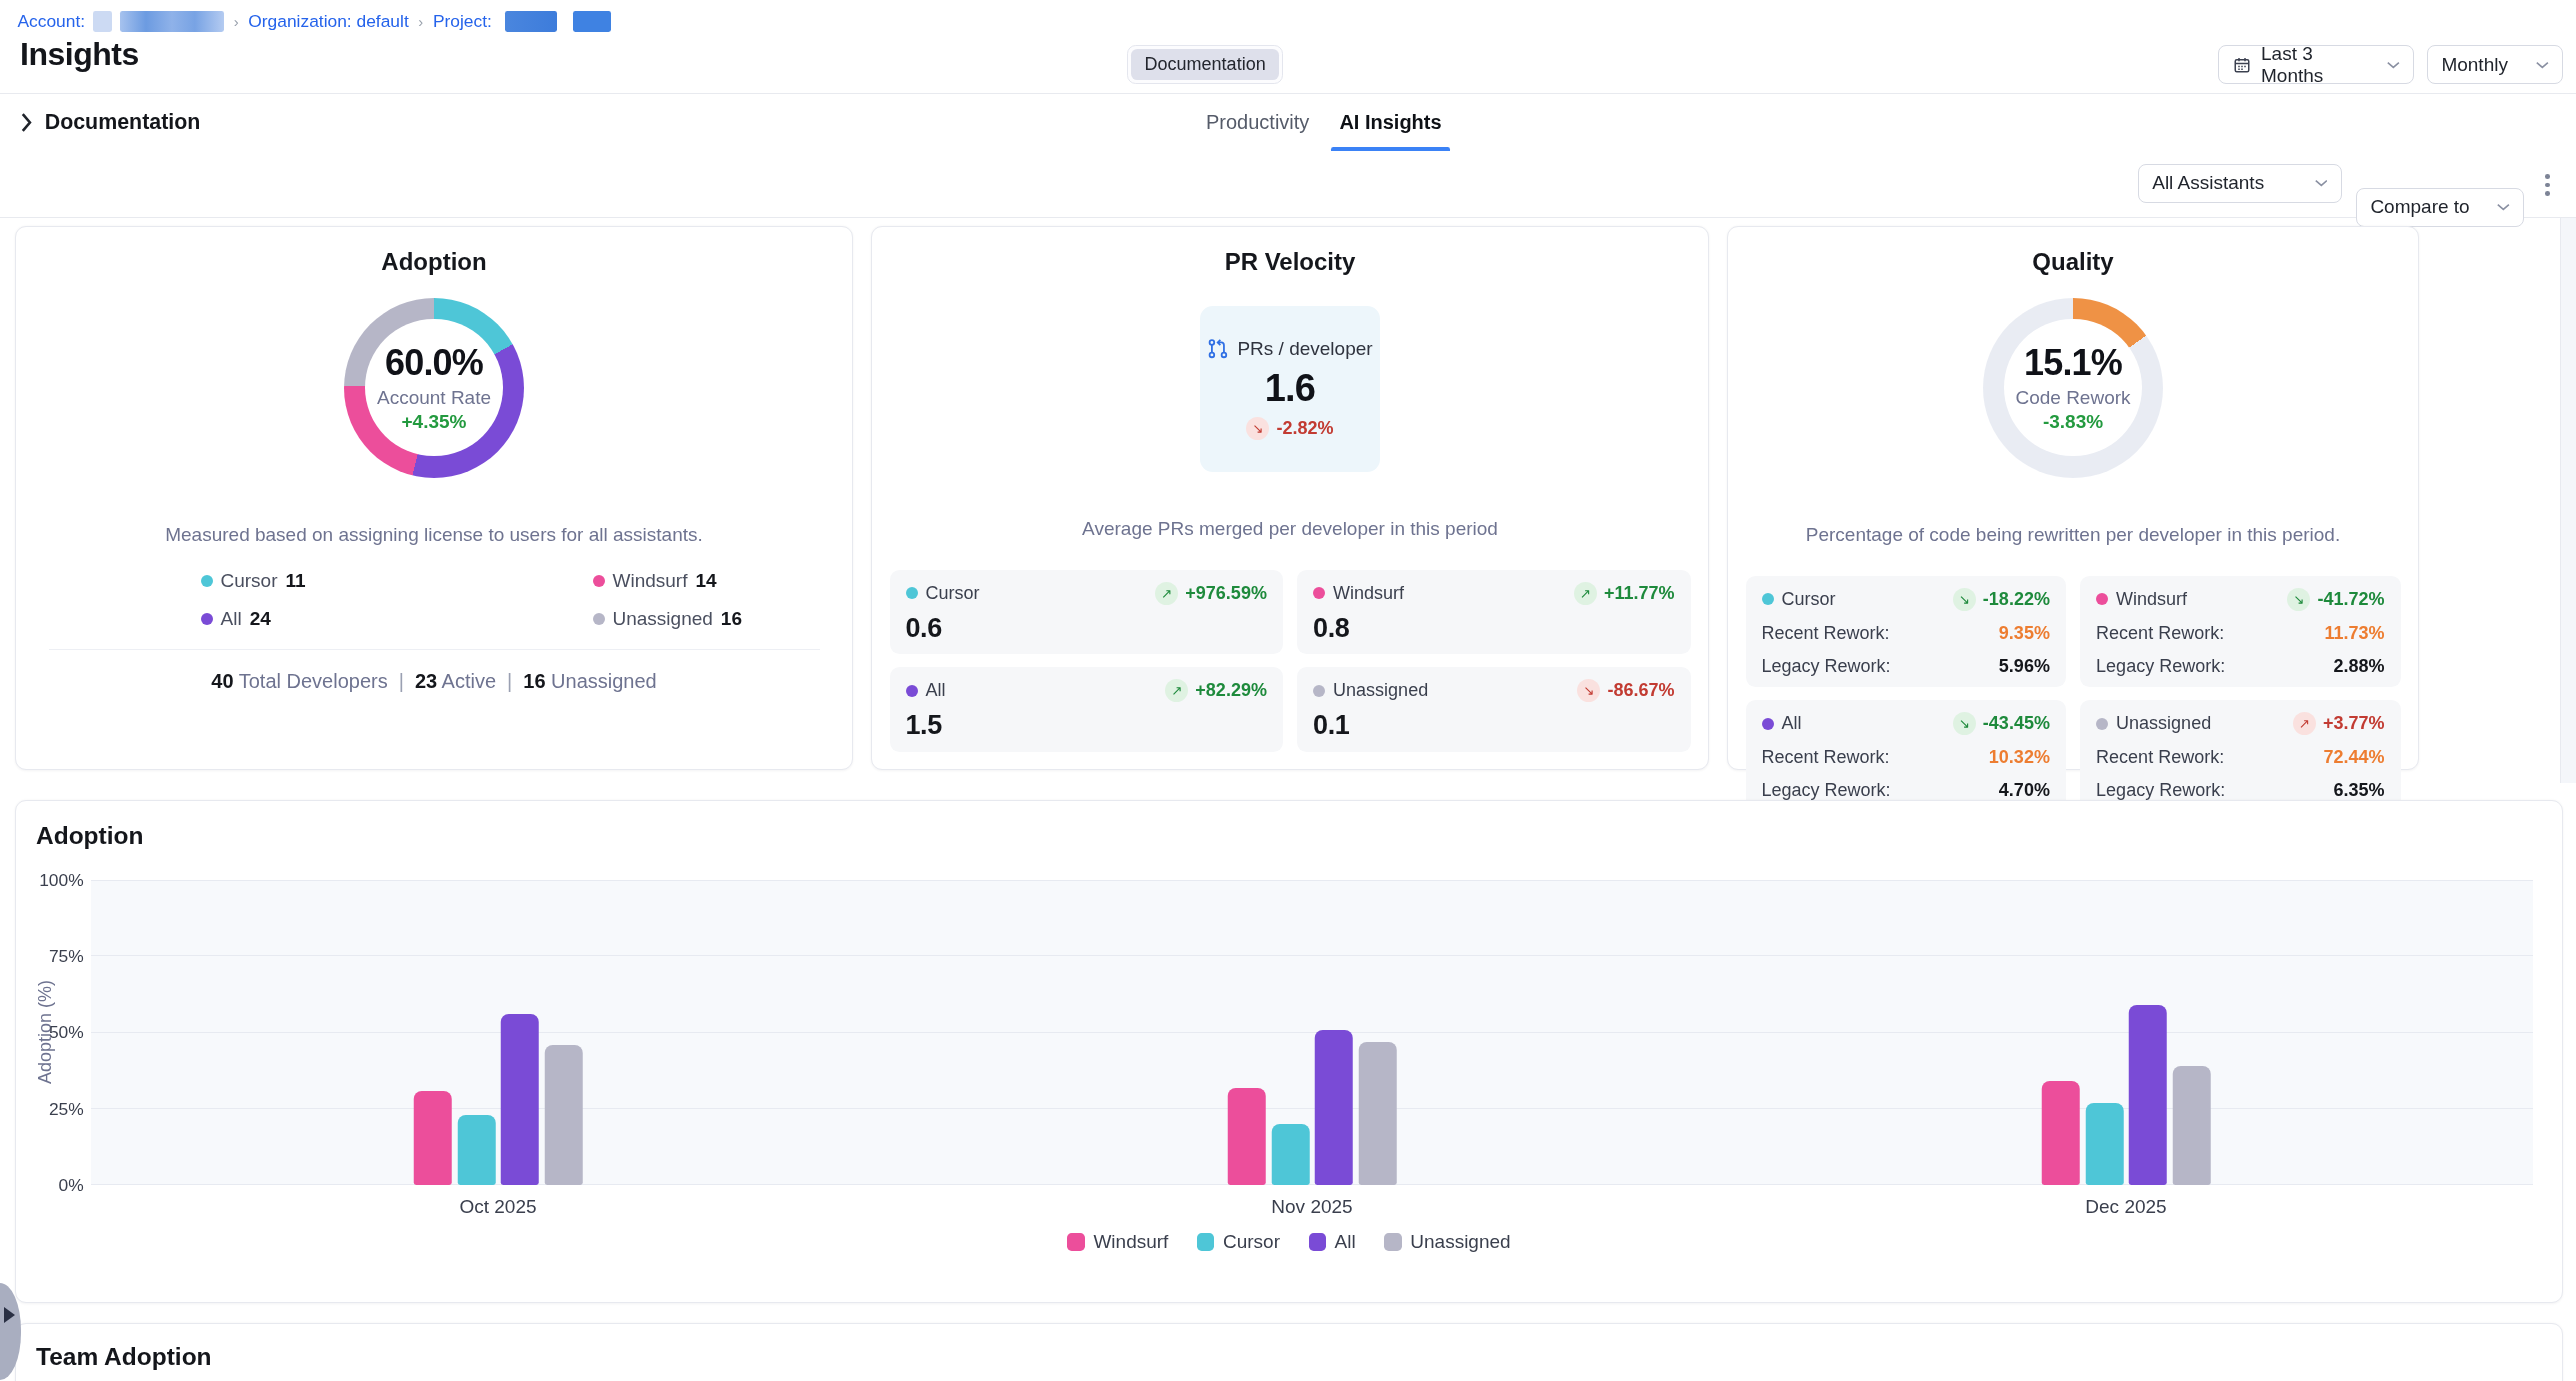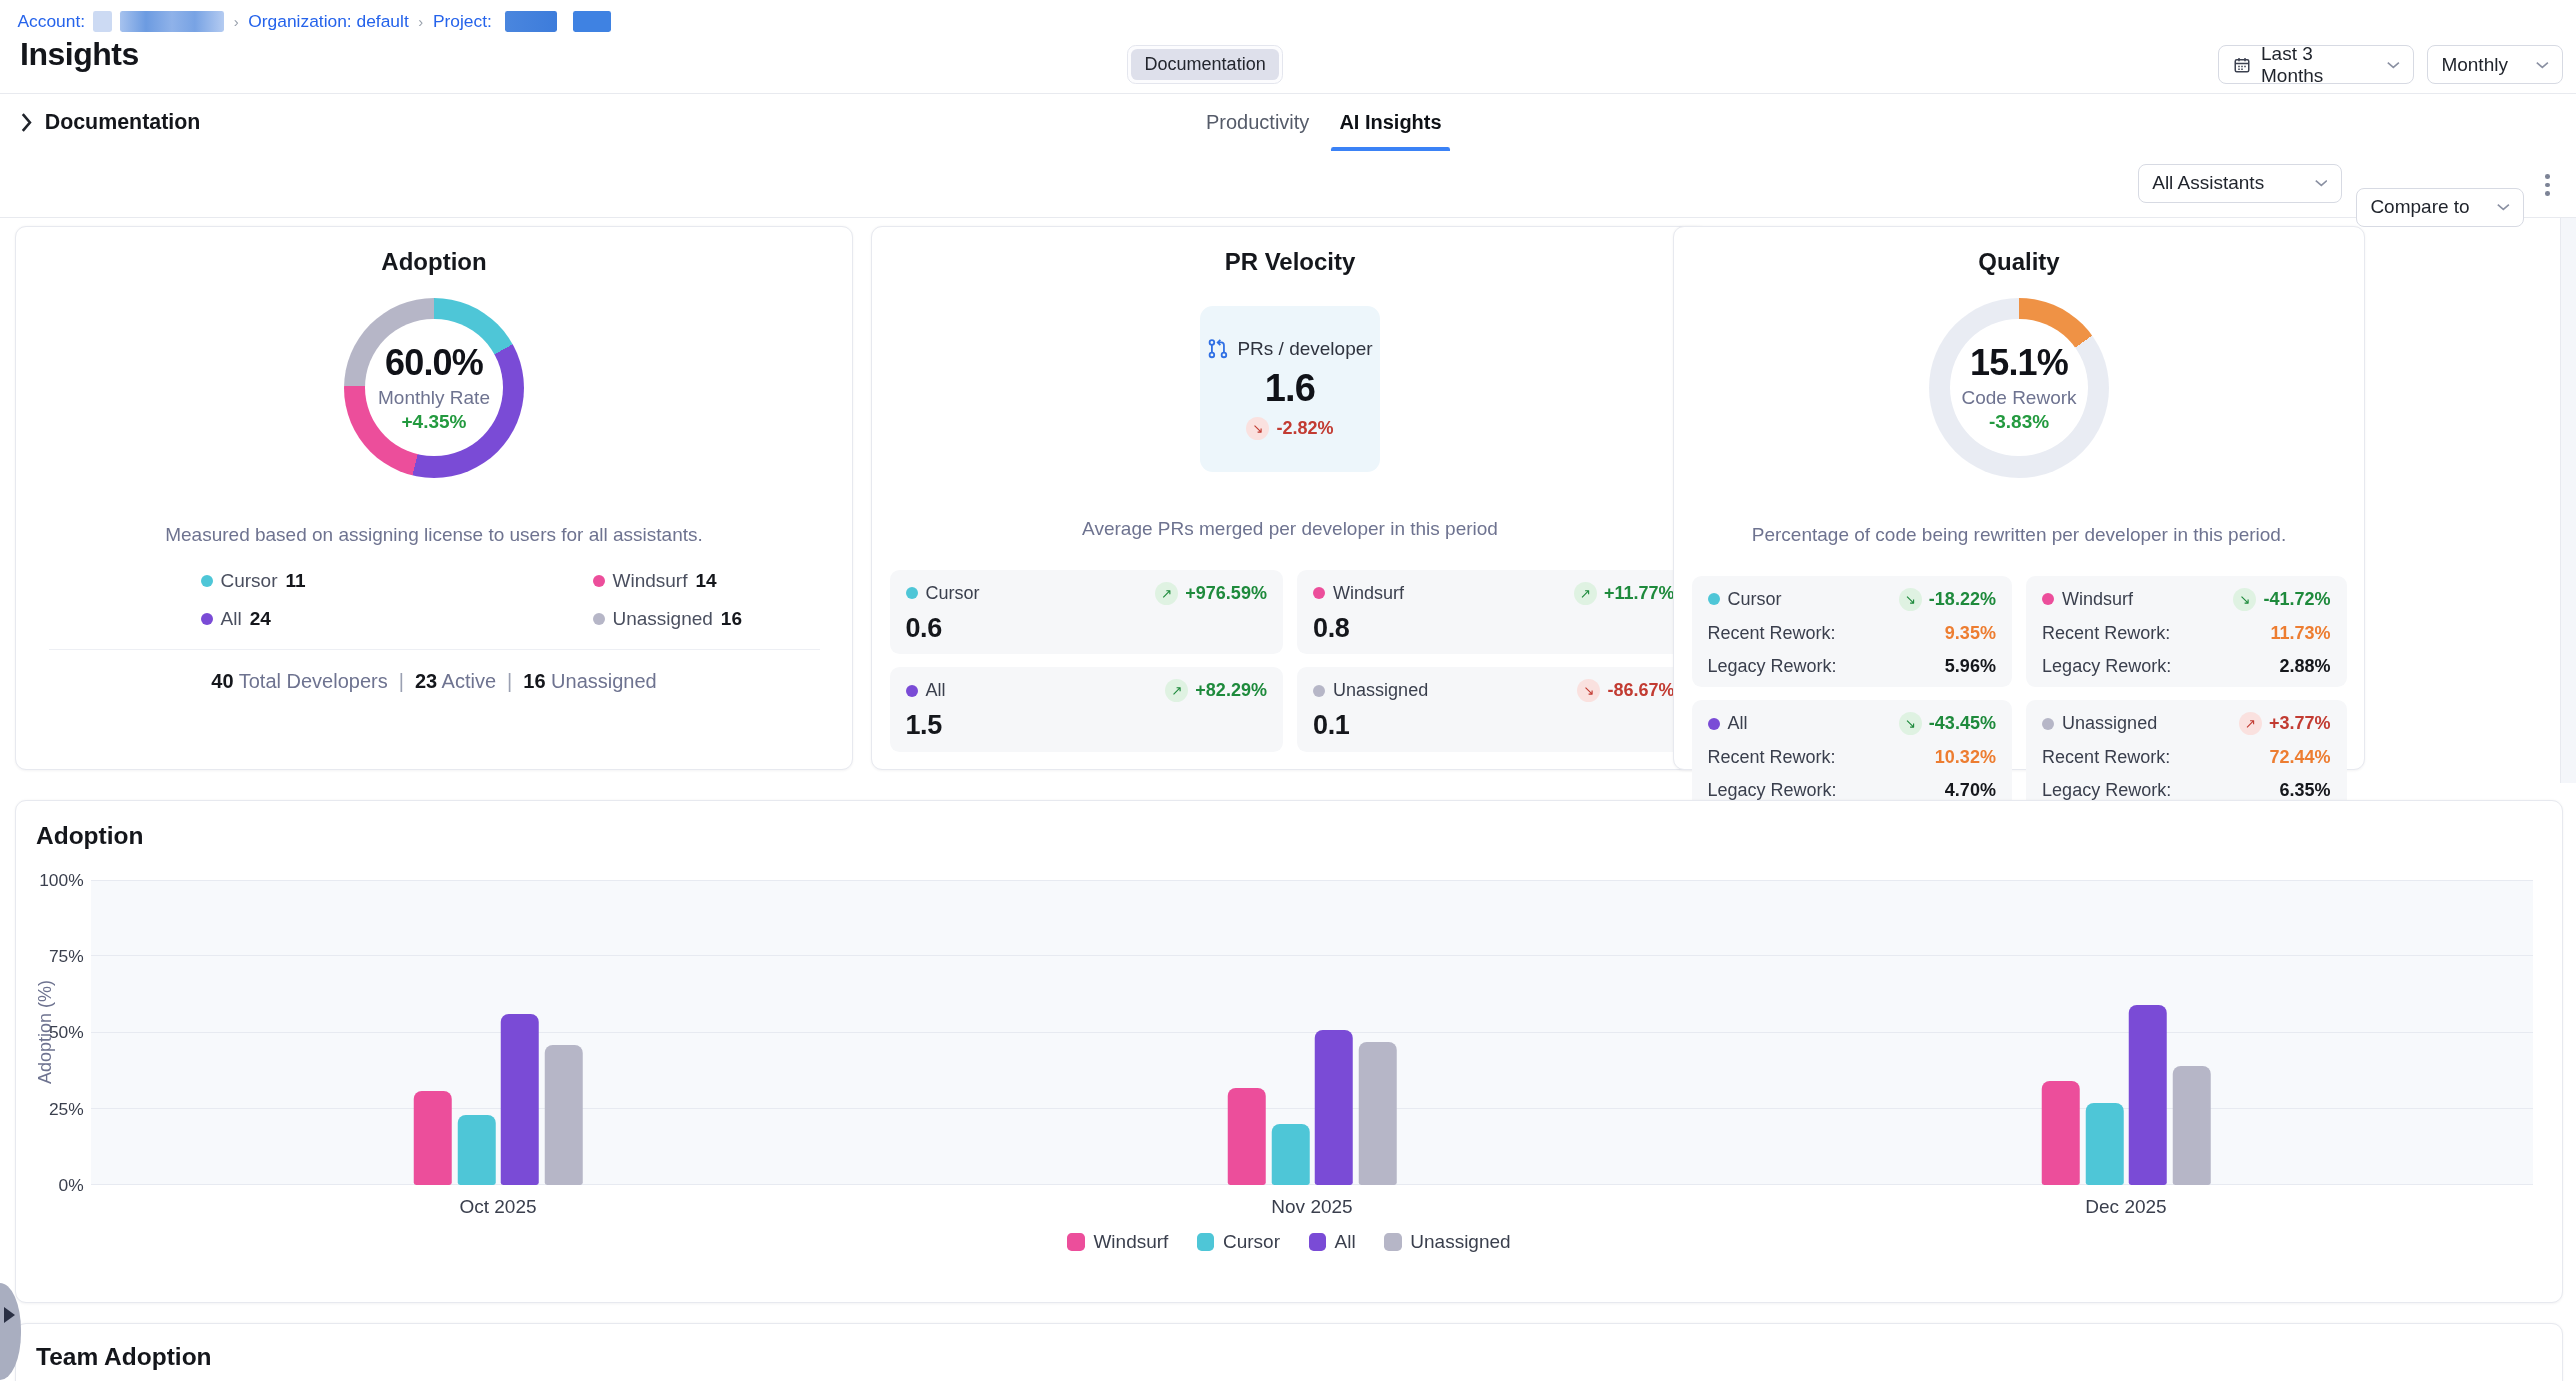--- a/index.html
+++ b/index.html
@@ -48,21 +48,21 @@
   .w-assist { width:204px; } .w-compare { width:168px;margin-top:24px; }
   .kebab { position:absolute; right:12.7px; top:16px; width:32px; height:36px; display:flex; flex-direction:column;
            gap:4px; align-items:center; justify-content:center; cursor:pointer; }
   .kebab i { width:4.7px; height:4.7px; border-radius:50%; background:#7D8496; }
 
   
   .card { position:absolute; top:226px; height:544px; background:#fff; border:0.8px solid #E7E9EF;
           border-radius:11px; box-shadow:0 0.8px 2.4px rgba(20,24,40,.05); }
   #card-adoption { left:15px;  width:838px; }
   #card-pr       { left:871px; width:838px; }
-  #card-quality  { left:1673px; width:692px; }
+  #card-quality  { left:1727px; width:692px; }
   .card-inner { display:flex; flex-direction:column; align-items:center; height:100%; padding-top:20.6px; }
   .card-title { font-size:24px; font-weight:700; color:#15171C; }
 
   .donut { position:relative; width:180px; height:180px; border-radius:50%; margin-top:22px; flex:none; }
   .donut::after { content:""; position:absolute; inset:21.4px; background:#fff; border-radius:50%; }
   .donut-center { position:absolute; inset:0; z-index:2; display:flex; flex-direction:column;
                   align-items:center; justify-content:center; gap:2.4px; }
   .donut-value { font-size:36px; font-weight:700; letter-spacing:-0.8px; color:#101218; }
   .donut-label { font-size:19px; color:#6E7390; }
   .donut-delta { font-size:19px; font-weight:700; }
@@ -215,21 +215,21 @@
       <i></i>
     </div>
 </div>
 
 <div class="card" id="card-adoption">
   <div class="card-inner">
     <div class="card-title">Adoption</div>
     <div class="donut" id="adoption-donut" style="background: conic-gradient(rgb(78, 198, 215) 0deg, rgb(78, 198, 215) 60.92deg, rgb(122, 75, 214) 60.92deg, rgb(122, 75, 214) 193.85deg, rgb(236, 78, 155) 193.85deg, rgb(236, 78, 155) 271.38deg, rgb(182, 182, 199) 271.38deg, rgb(182, 182, 199) 360deg);">
       <div class="donut-center">
         <div class="donut-value">60.0%</div>
-        <div class="donut-label">Monthly Rate</div>
+        <div class="donut-label">Account Rate</div>
         <div class="donut-delta pos">+4.35%</div>
       </div>
     </div>
     <div class="card-caption">Measured based on assigning license to users for all assistants.</div>
     <div class="adoption-legend" id="adoption-legend">
         <div class="legend-item">
           <span class="dot" style="background: rgb(78, 198, 215);"></span>
           <span class="legend-name">Cursor</span>
           <span class="legend-value">11</span>
         </div>

